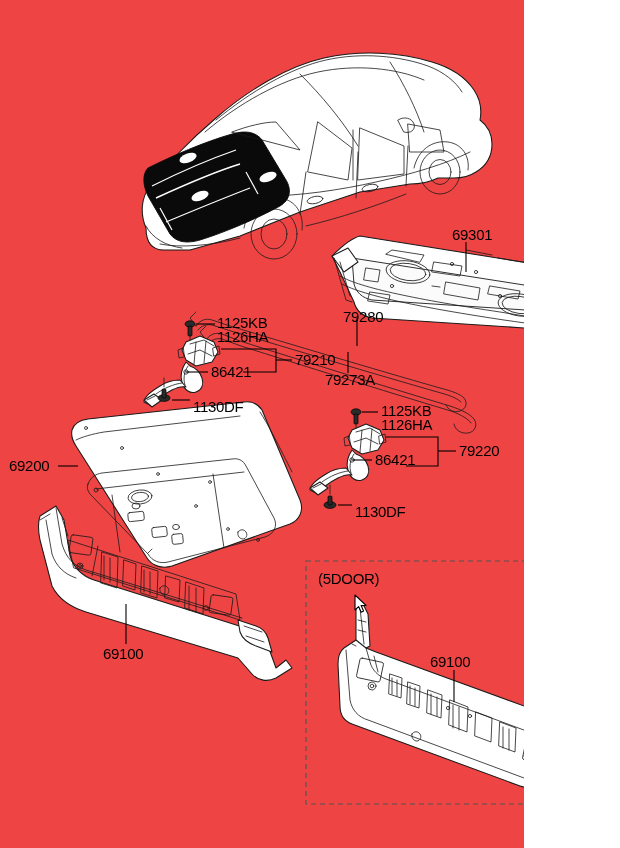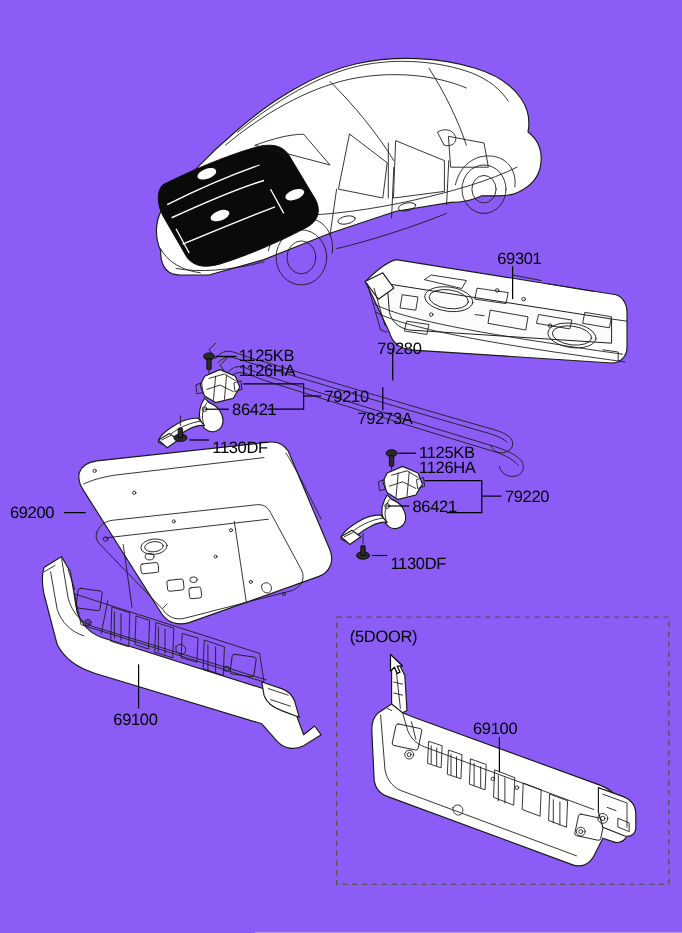--- a/index.html
+++ b/index.html
@@ -6,23 +6,23 @@
   html, body {
     margin: 0;
     padding: 0;
     background: #ffffff;
   }
   body {
     font-family: "Liberation Sans", sans-serif;
   }
   #page {
     position: relative;
-    width: 620px;
+    width: 524px;
     height: 848px;
-    background: #8b5cf6;
+    background: #ef4444;
     overflow: hidden;
   }
   #diagram-svg {
     position: absolute;
     left: 0;
     top: 0;
     width: 620px;
     height: 848px;
     display: block;
   }

